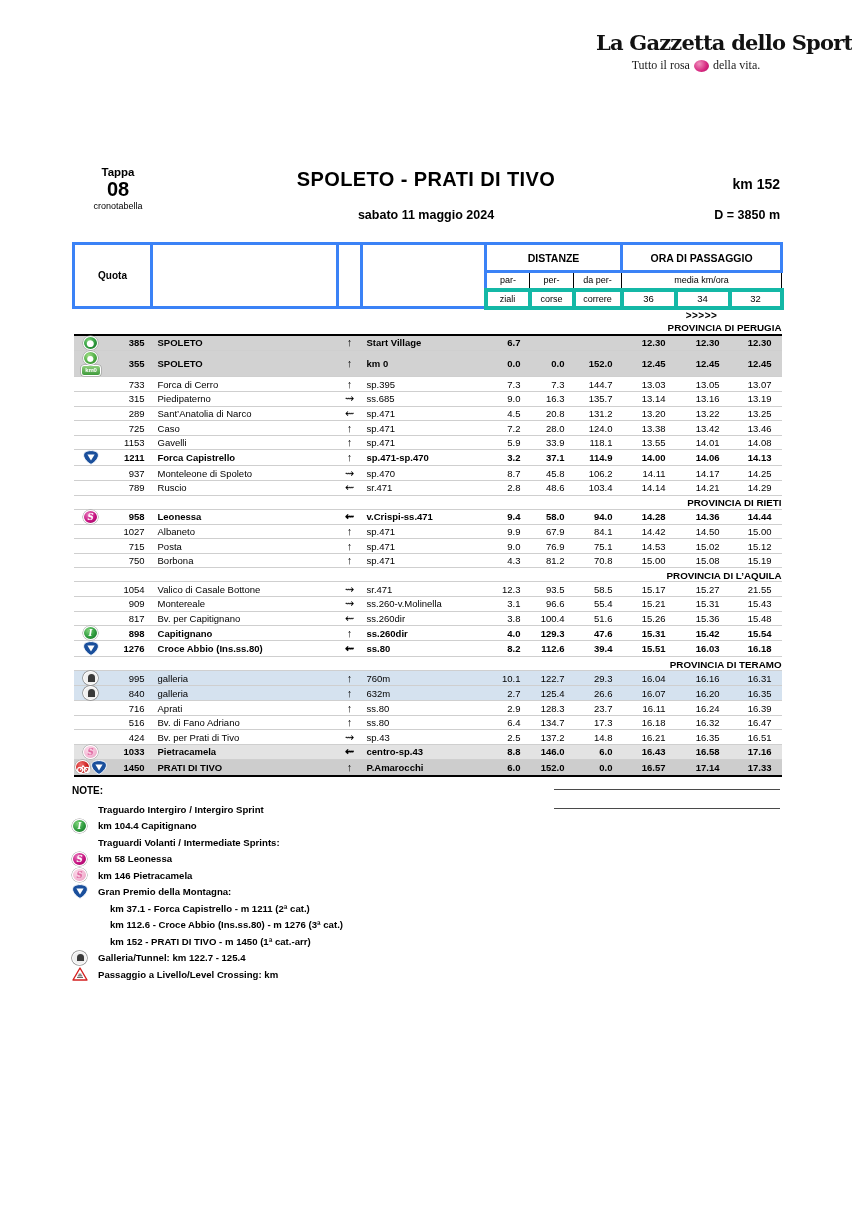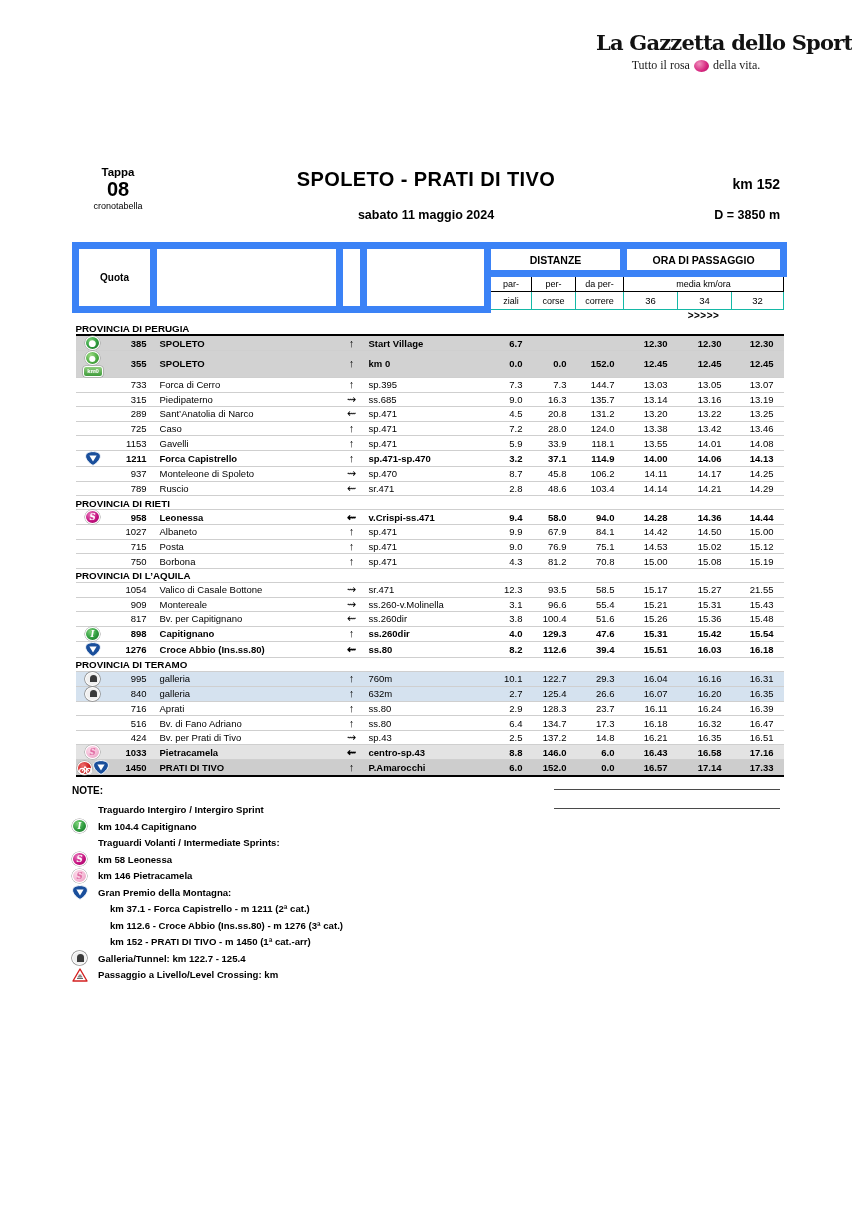--- a/index.html
+++ b/index.html
@@ -86,38 +86,38 @@
   col.c-arr   { width:24px; }
   col.c-road  { width:124px; }
   col.c-par   { width:44px; }
   col.c-per   { width:44px; }
   col.c-dap   { width:48px; }
   col.c-h36   { width:54px; }
   col.c-h34   { width:54px; }
   col.c-h32   { width:52px; }
 
   
-  .hdr-top td { border:7px solid #3b82f6; height:28px; }
+  .hdr-top td { border:3px solid #3b82f6; height:28px; }
   .hdr-mid td { border:1px solid #000; height:18px; }
-  .hdr-bot td { border:1px solid #14b8a6; height:18px; }
+  .hdr-bot td { border:4px solid #14b8a6; height:18px; }
 
   .h-quota { font-size:10px; font-weight:bold; text-align:center; vertical-align:middle; }
   .h-grp   { font-size:10.5px; font-weight:bold; text-align:center; vertical-align:middle; }
   .h-sm    { font-size:9px; text-align:center; vertical-align:middle; }
   .h-speed { font-size:9.5px; text-align:center; vertical-align:middle; }
 
   .arrows-row { height:11px; }
   .arrows-cell {
     font-size:10px; font-weight:bold; text-align:center;
     letter-spacing:0.5px; border:none; line-height:11px;
   }
 
   
   tr.prov td {
-    font-size:9.8px; font-weight:bold; text-align:left;
+    font-size:9.8px; font-weight:bold; text-align:right;
     height:14px; border:none; padding-top:1px;
   }
   tr.data td {
     height:14.6px; font-size:9.5px;
     border-top:1px solid #cfcfcf;
     border-bottom:1px solid #cfcfcf;
   }
   tr.data td.quota { text-align:right; padding-right:7px; }
   tr.data td.loc   { text-align:left; padding-left:6px; }
   tr.data td.arr   { text-align:center; font-size:11px; line-height:1; }

